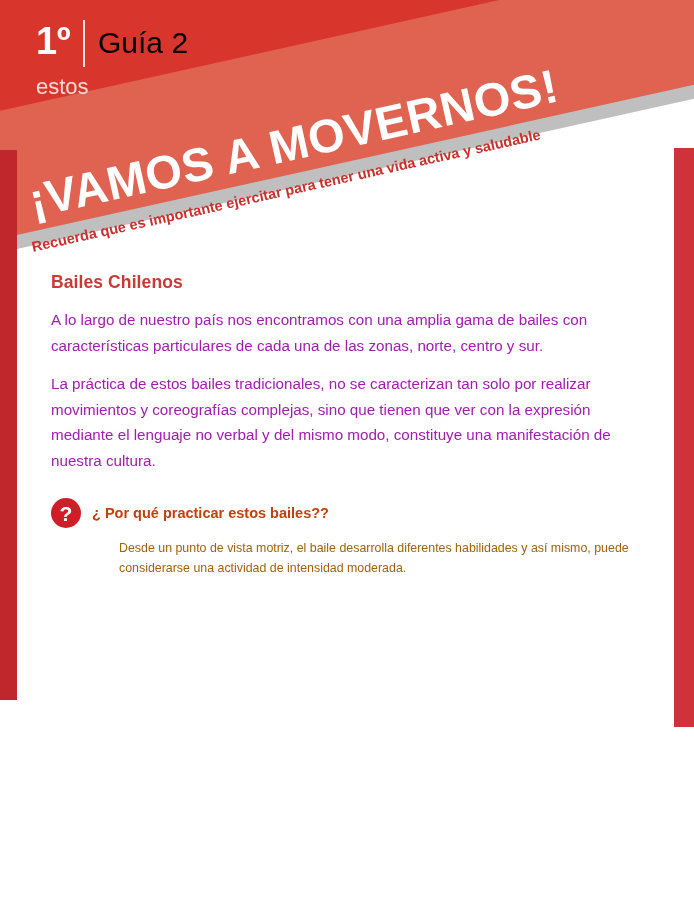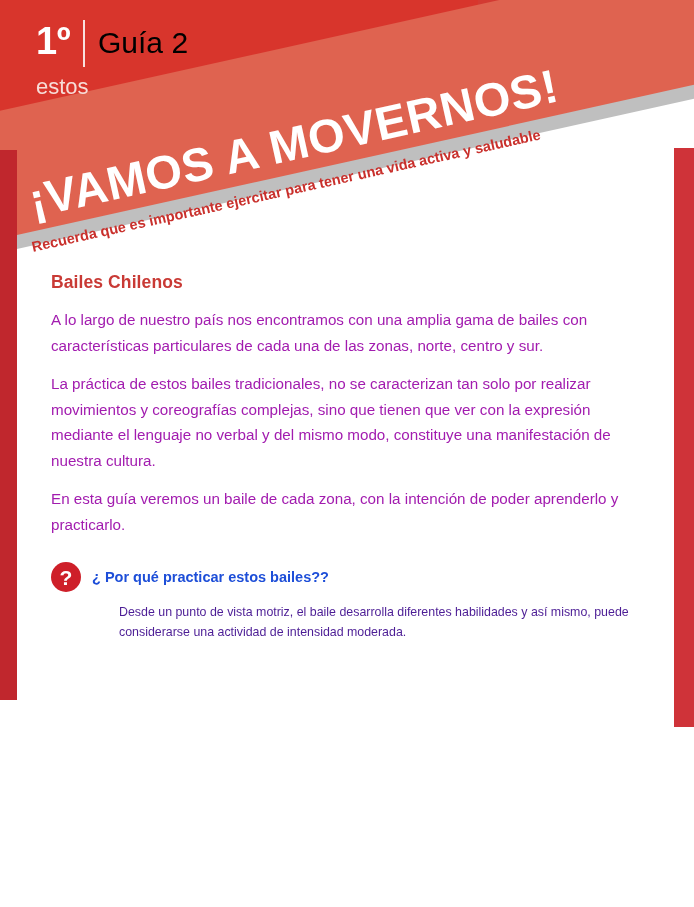--- a/index.html
+++ b/index.html
@@ -197,31 +197,31 @@
     color: #ffffff;
     font-size: 21px;
     font-weight: 700;
     display: flex;
     align-items: center;
     justify-content: center;
     flex: 0 0 auto;
     line-height: 1;
   }
   .qa-title {
-    color: #1d4ed8;
+    color: #c2410c;
     font-size: 14.5px;
     font-weight: 700;
     margin-left: 11px;
   }
   .qa-body {
     margin-left: 68px;
     margin-top: 6px;
   }
   .qa-para {
-    color: #4c1d95;
+    color: #a16207;
     font-size: 12.4px;
     line-height: 1.62;
     margin: 0 0 11px 0;
   }
 
   
   .footer-block {
     position: absolute;
     left: 0; top: 700px;
     width: 694px; height: 207px;
@@ -360,21 +360,20 @@
   <div class="banner-title">¡VAMOS A MOVERNOS!</div>
   <div class="banner-sub">Recuerda que es importante ejercitar para tener una vida activa y saludable</div>
 
   <div class="stripe-left"></div>
   <div class="stripe-right"></div>
 
   <div class="content">
     <h2 class="section-title">Bailes Chilenos</h2>
     <p class="para">A lo largo de nuestro país nos encontramos con una amplia gama de bailes con características particulares de cada una de las zonas, norte, centro y sur.</p>
     <p class="para">La práctica de estos bailes tradicionales, no se caracterizan tan solo por realizar movimientos y coreografías complejas, sino que tienen que ver con la expresión mediante el lenguaje no verbal y del mismo modo, constituye una manifestación de nuestra cultura.</p>
-    <p class="para">En esta guía veremos un baile de cada zona, con la intención de poder aprenderlo y practicarlo.</p>
 
     <div class="qa-head">
       <span class="q-icon">?</span>
       <span class="qa-title">¿ Por qué practicar estos bailes??</span>
     </div>
     <div class="qa-body">
       <p class="qa-para">Desde un punto de vista motriz, el baile desarrolla diferentes habilidades y así mismo, puede considerarse una actividad de intensidad moderada.</p>
     </div>
   </div>
 

